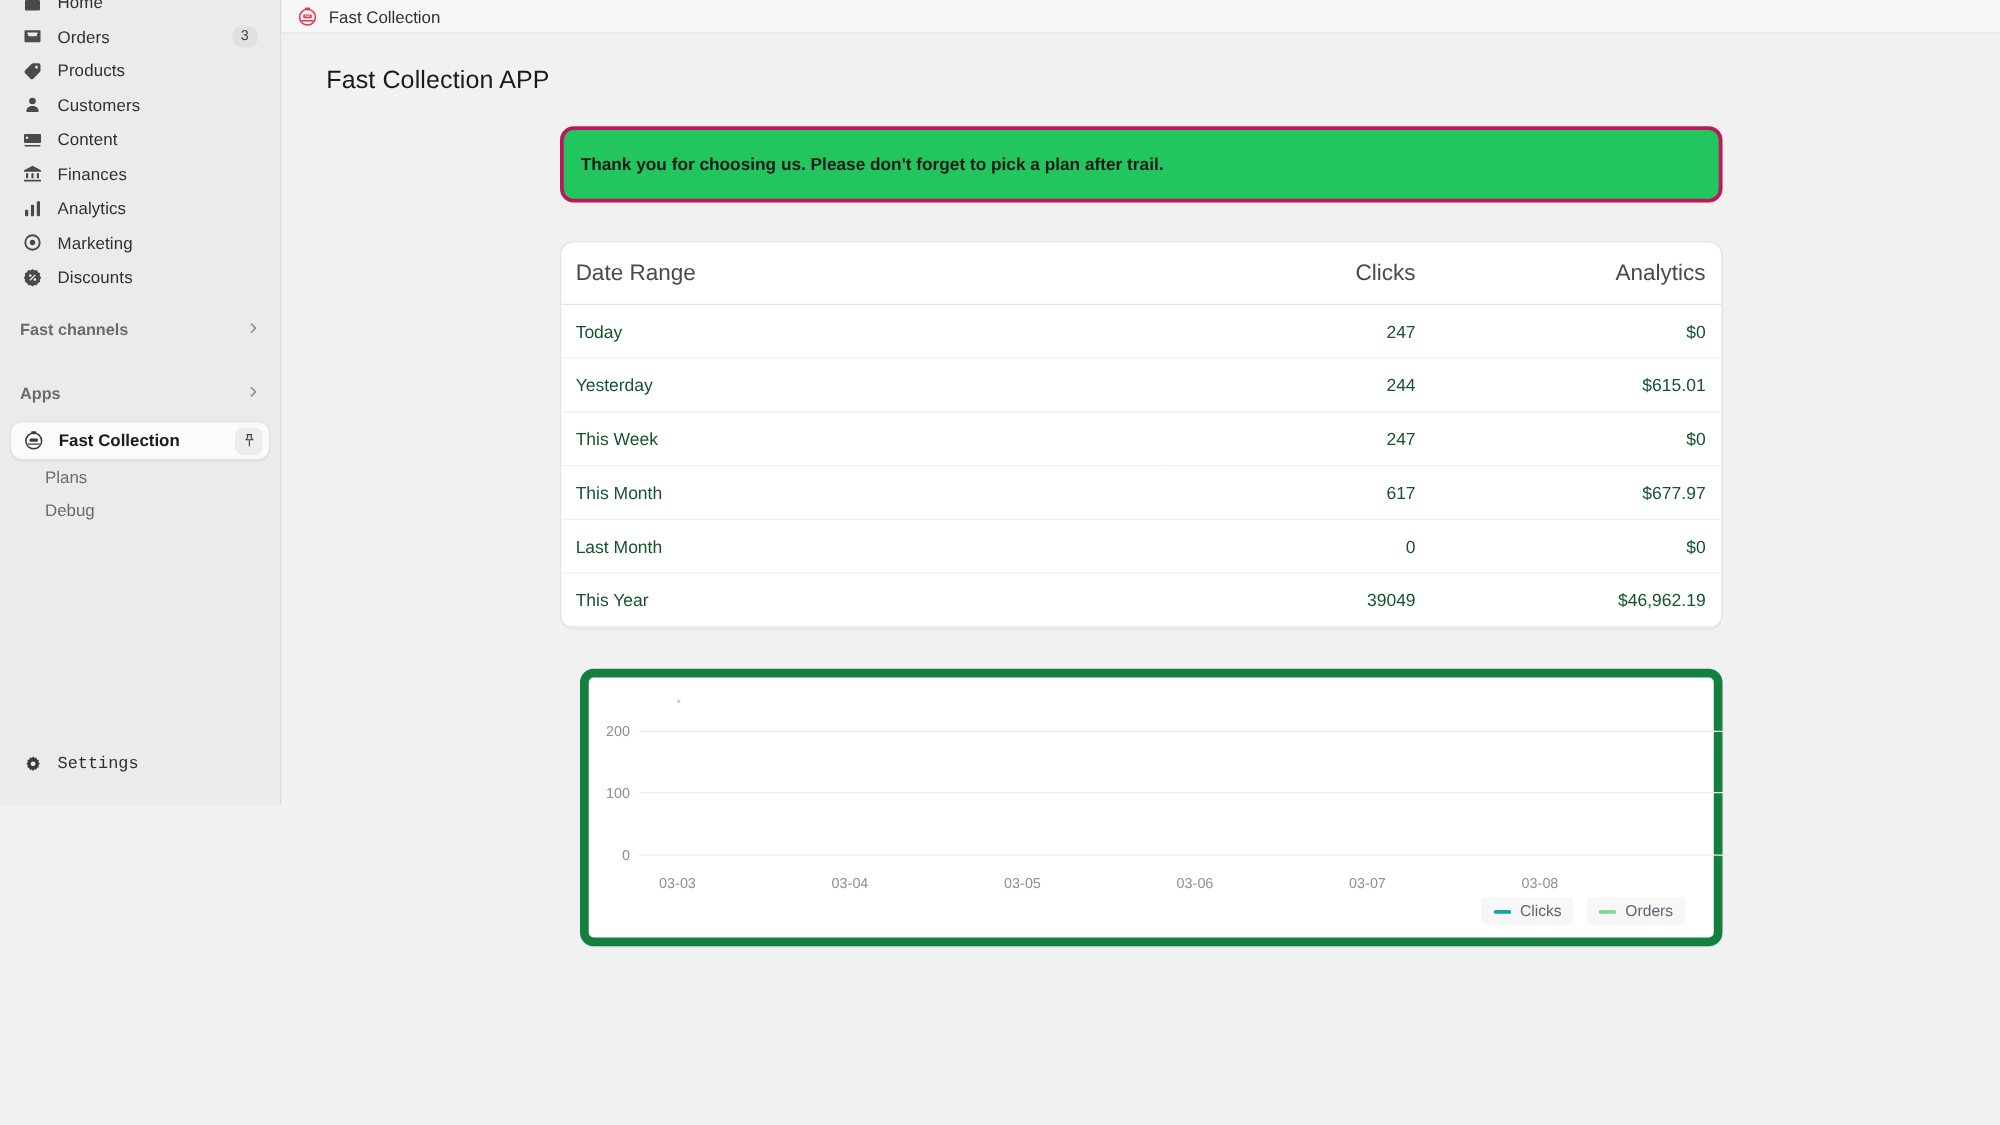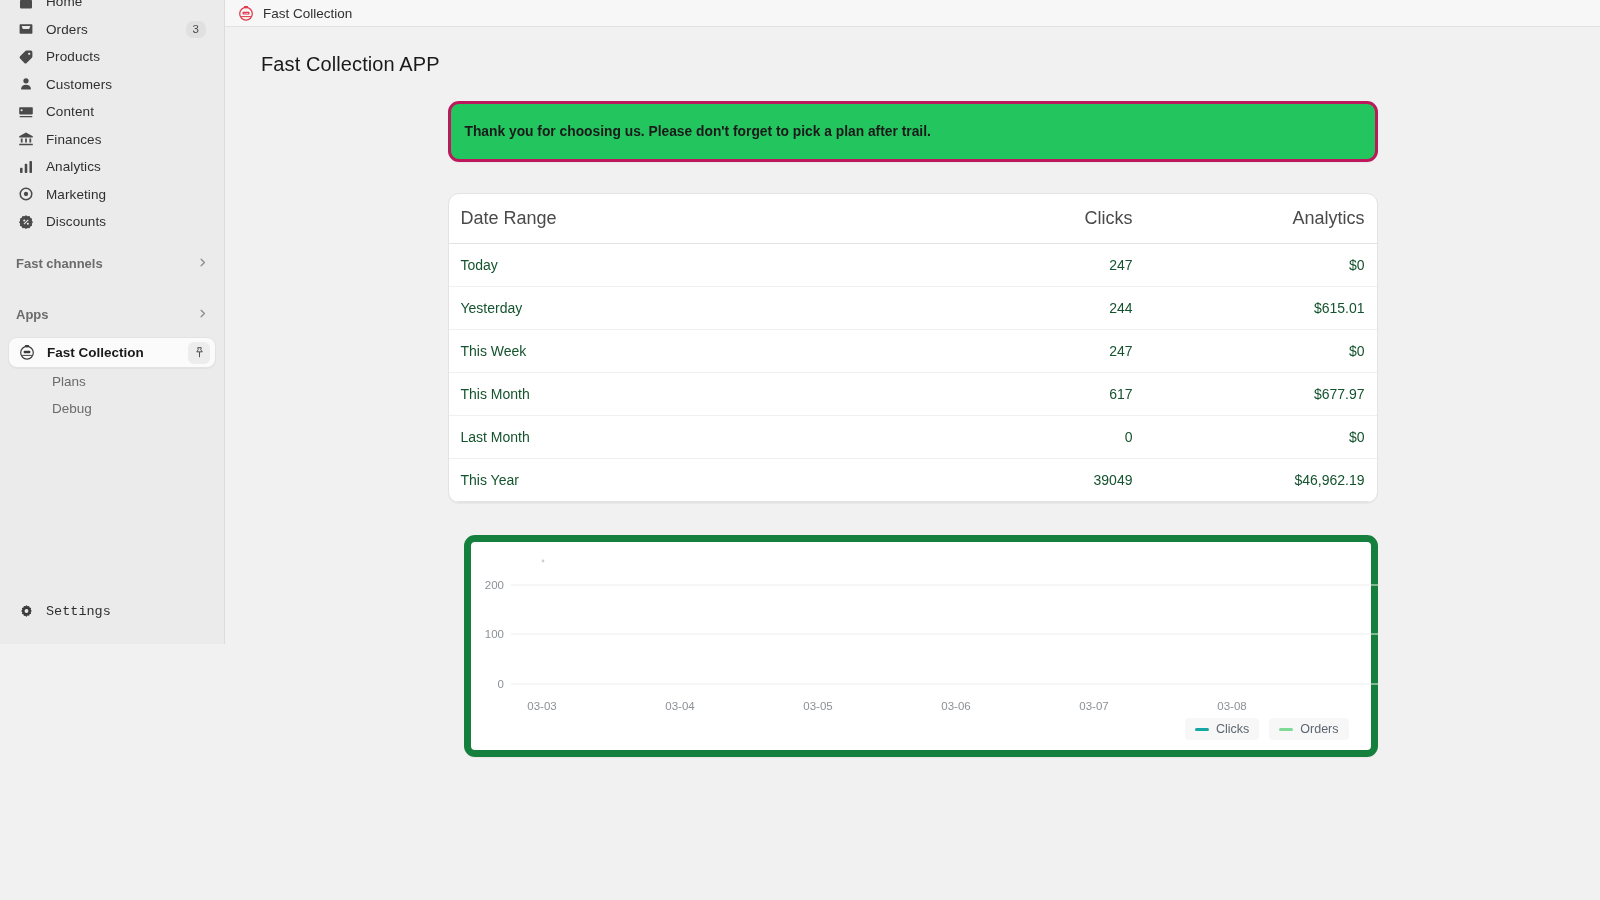--- a/index.html
+++ b/index.html
@@ -86,21 +86,21 @@
   .pin-btn {
     position: absolute; right: 5px; top: 4px;
     width: 22px; height: 22px;
     border-radius: 6px;
     background: #ededed;
     display: flex; align-items: center; justify-content: center;
     cursor: pointer;
   }
   .sub-item {
     height: 27px; display: flex; align-items: center;
-    padding-left: 52px;
+    padding-left: 36px;
     font-size: 13.5px; color: #6b6b6b;
     cursor: pointer;
   }
   .settings-row {
     position: absolute; bottom: 12px; left: 8px;
     display: flex; align-items: flex-start;
     padding: 0 8px; height: 28px;
     cursor: pointer;
     font-family: Liberation Mono, monospace;
   }

